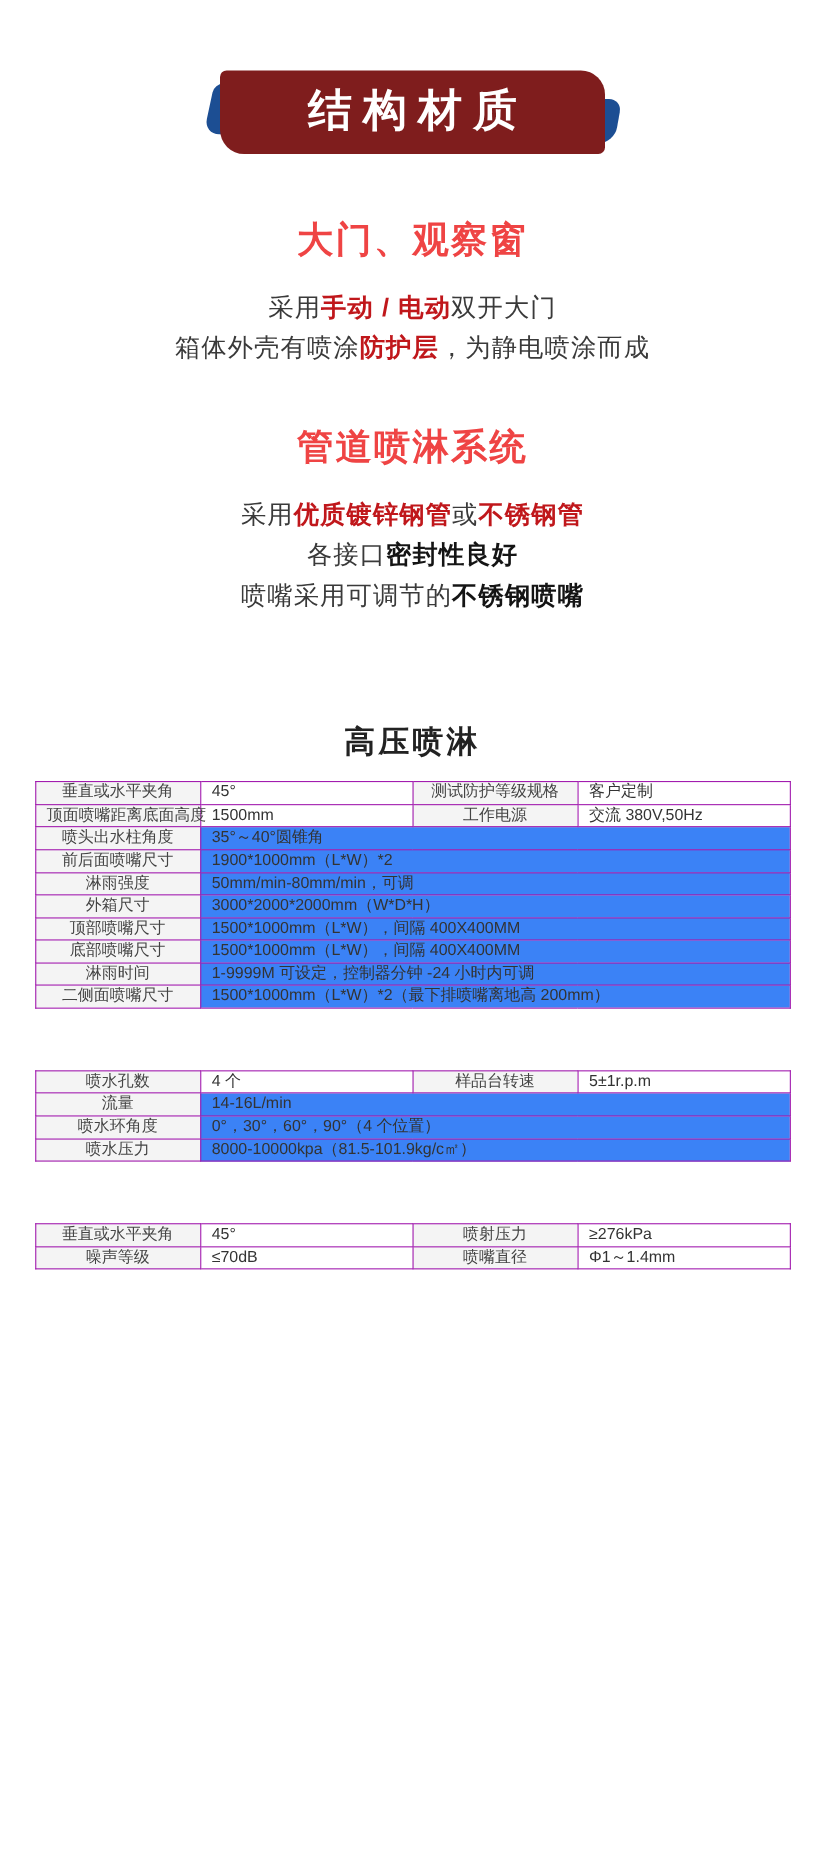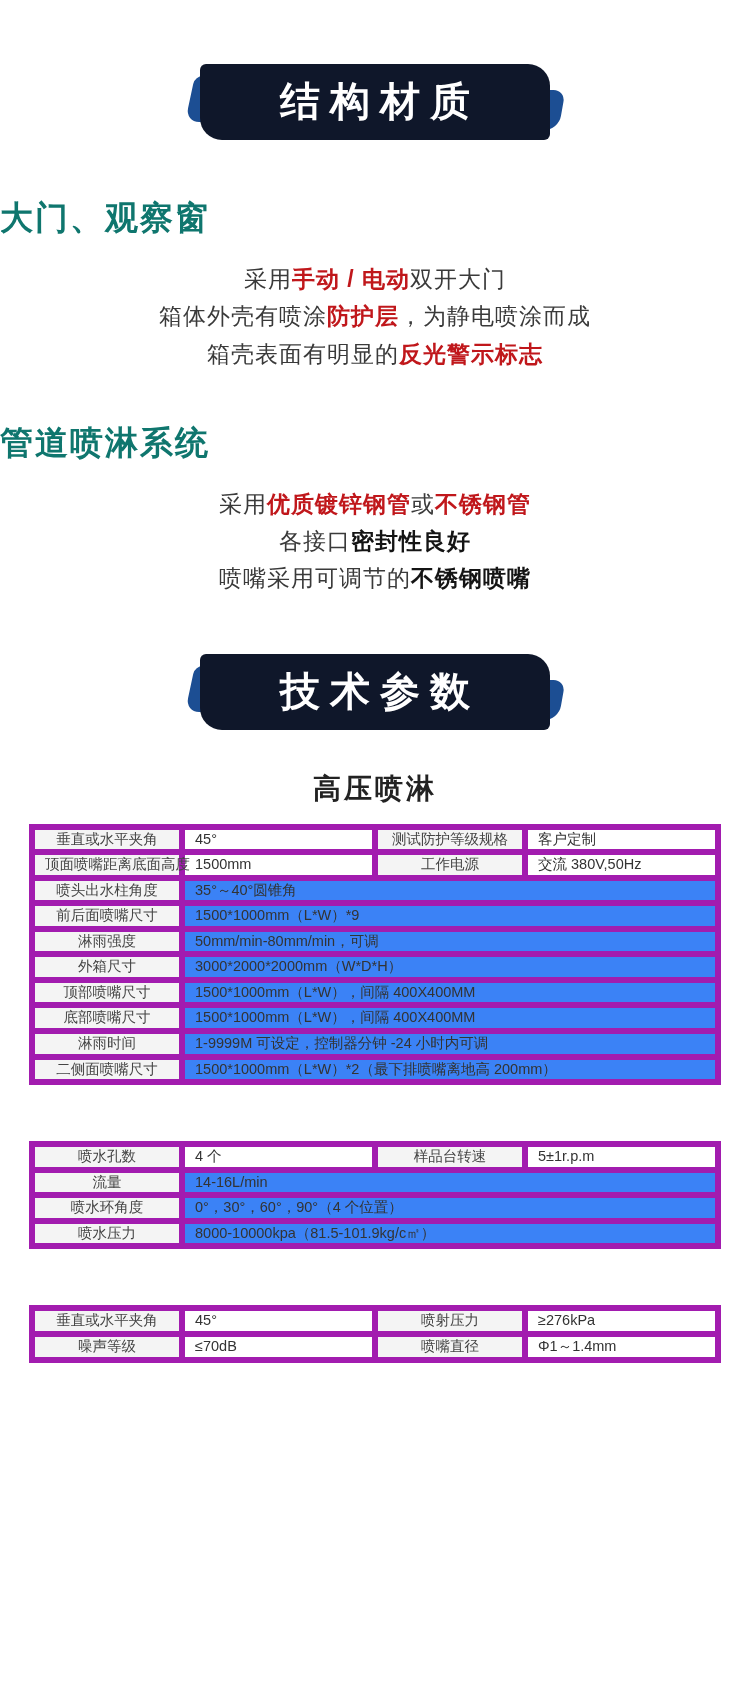--- a/index.html
+++ b/index.html
@@ -23,21 +23,21 @@
 
   
   .banner-wrap {
     display: flex;
     justify-content: center;
     align-items: center;
   }
   .banner {
     position: relative;
     display: inline-block;
-    background: #0f172a;
+    background: #7f1d1d;
     color: #ffffff;
     font-size: 40px;
     font-weight: bold;
     letter-spacing: 10px;
     text-indent: 10px;
     padding: 14px 70px 16px 70px;
     border-radius: 6px 22px 6px 22px;
     box-shadow: 0 0 0 0 transparent;
     text-align: center;
     line-height: 1.15;
@@ -67,23 +67,24 @@
     z-index: -1;
   }
   .banner-outer {
     position: relative;
     z-index: 1;
     display: inline-block;
   }
 
   
   .sub-title {
+    text-align: center;
     font-size: 33px;
     font-weight: bold;
-    color: #0f766e;
+    color: #ef4444;
     letter-spacing: 2px;
   }
   .para {
     text-align: center;
     font-size: 23px;
     color: #3a3a3a;
     line-height: 1.62;
     letter-spacing: 1px;
   }
   .hl-red {
@@ -107,21 +108,21 @@
   
   .spec-table {
     width: 686px;
     margin: 0 auto;
     border-collapse: collapse;
     font-size: 14.5px;
     color: #333;
     table-layout: fixed;
   }
   .spec-table td {
-    border: 6px solid #a21caf;
+    border: 1px solid #a21caf;
     padding: 0 10px;
     line-height: 1.35;
     vertical-align: middle;
     height: 14px;
   }
   .spec-table td.label {
     background: #f4f4f4;
     text-align: center;
     color: #444;
     white-space: nowrap;
@@ -166,47 +167,39 @@
   <div class="sub-title">大门、观察窗</div>
 
   <div class="gap-20"></div>
 
   <div class="para">
     <span>采用</span><span class="hl-red">手动 / 电动</span><span>双开大门</span>
   </div>
   <div class="para">
     <span>箱体外壳有喷涂</span><span class="hl-red">防护层</span><span>，为静电喷涂而成</span>
   </div>
-  <div class="para">
-    <span>箱壳表面有明显的</span><span class="hl-red">反光警示标志</span><span></span>
-  </div>
 
   <div class="gap-48"></div>
 
   <div class="sub-title">管道喷淋系统</div>
 
   <div class="gap-20"></div>
 
   <div class="para">
     <span>采用</span><span class="hl-red">优质镀锌钢管</span><span>或</span><span class="hl-red">不锈钢管</span>
   </div>
   <div class="para">
     <span>各接口</span><span class="hl-dark">密封性良好</span>
   </div>
   <div class="para">
     <span>喷嘴采用可调节的</span><span class="hl-dark">不锈钢喷嘴</span>
   </div>
 
   <div class="gap-56"></div>
 
-  <div class="banner-wrap">
-    <div class="banner-outer">
-      <div class="banner">技术参数</div>
-    </div>
-  </div>
 
   <div class="gap-40"></div>
 
   <div class="table-title">高压喷淋</div>
   <div class="gap-16"></div>
   <table class="spec-table">
     <colgroup>
       <col class="col-l1">
         <col class="col-v1">
         <col class="col-l2">
@@ -224,21 +217,21 @@
         <td class="value">1500mm</td>
         <td class="label">工作电源</td>
         <td class="value">交流 380V,50Hz</td>
       </tr>
       <tr>
         <td class="label">喷头出水柱角度</td>
         <td class="full" colspan="3">35°～40°圆锥角</td>
       </tr>
       <tr>
         <td class="label">前后面喷嘴尺寸</td>
-        <td class="full" colspan="3">1500*1000mm（L*W）*9</td>
+        <td class="full" colspan="3">1900*1000mm（L*W）*2</td>
       </tr>
       <tr>
         <td class="label">淋雨强度</td>
         <td class="full" colspan="3">50mm/min-80mm/min，可调</td>
       </tr>
       <tr>
         <td class="label">外箱尺寸</td>
         <td class="full" colspan="3">3000*2000*2000mm（W*D*H）</td>
       </tr>
       <tr>

